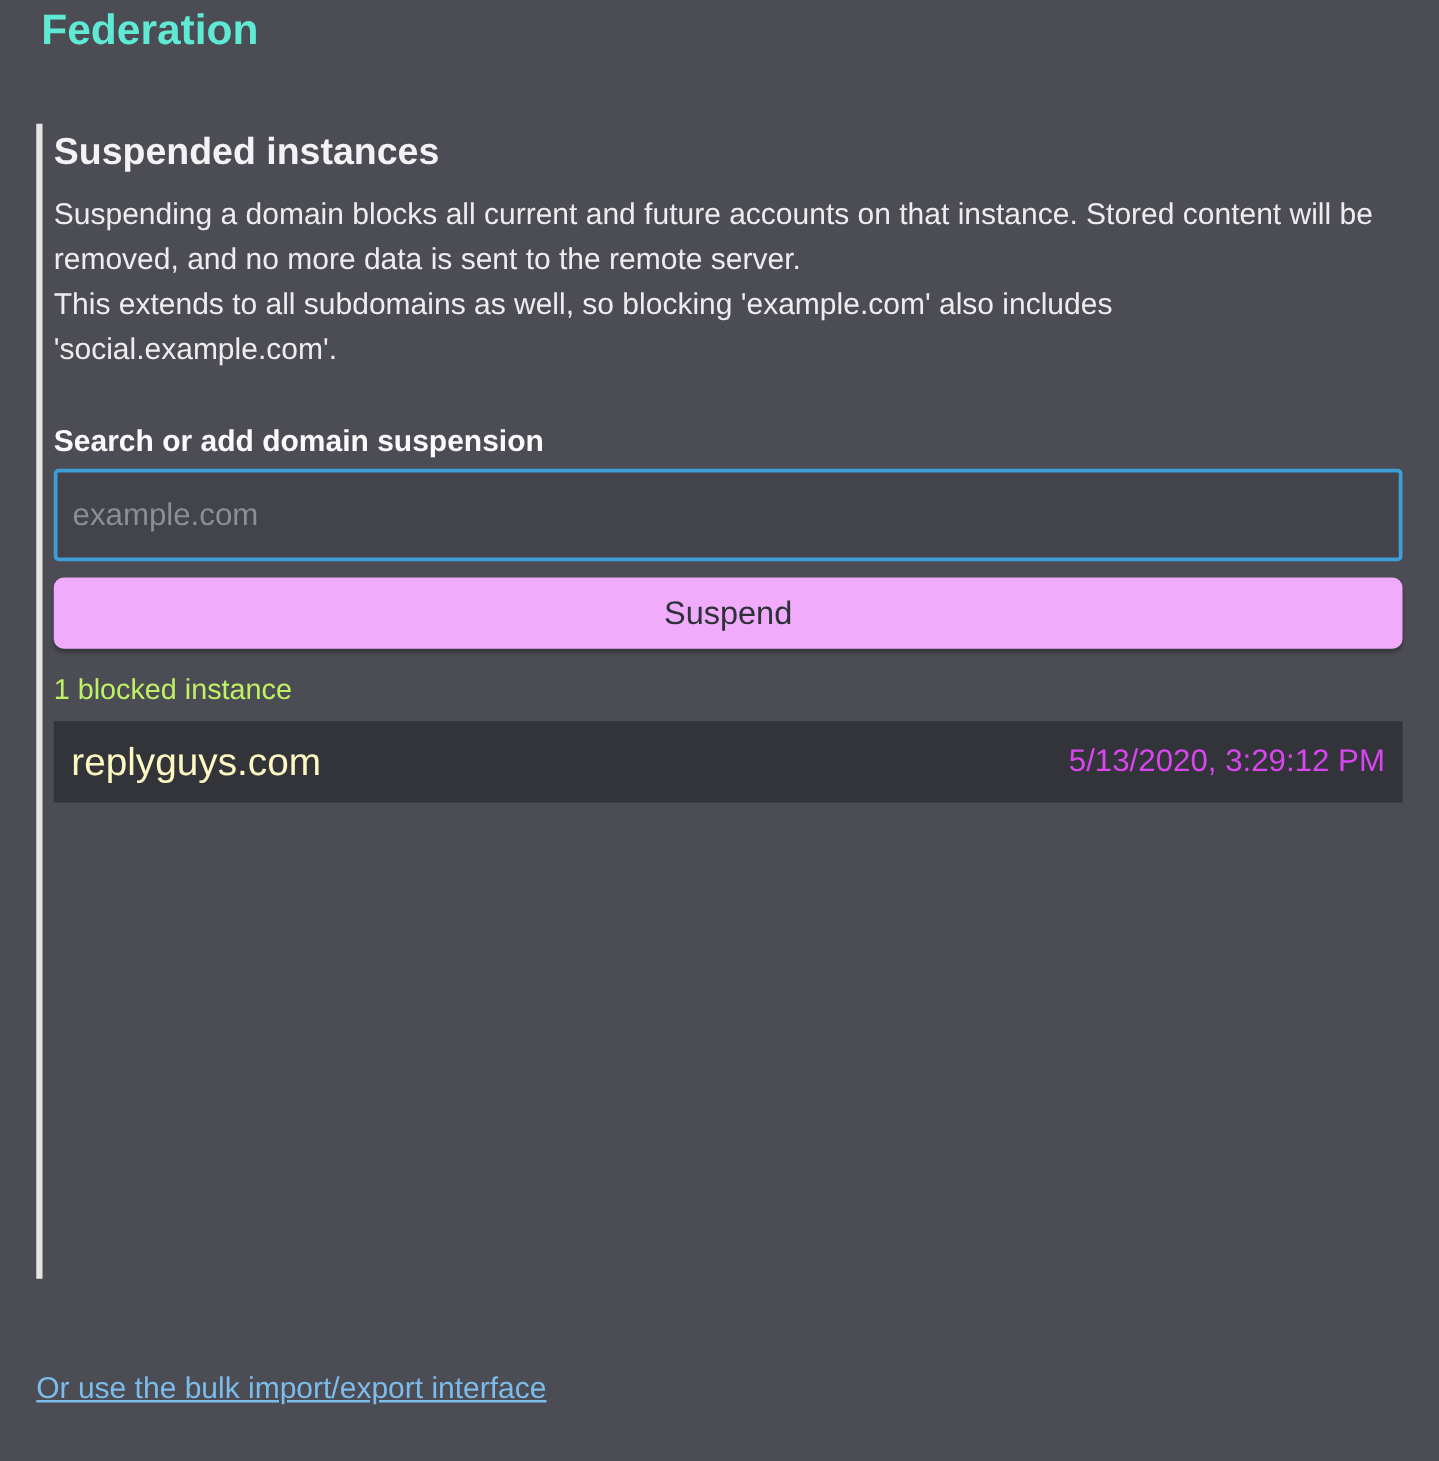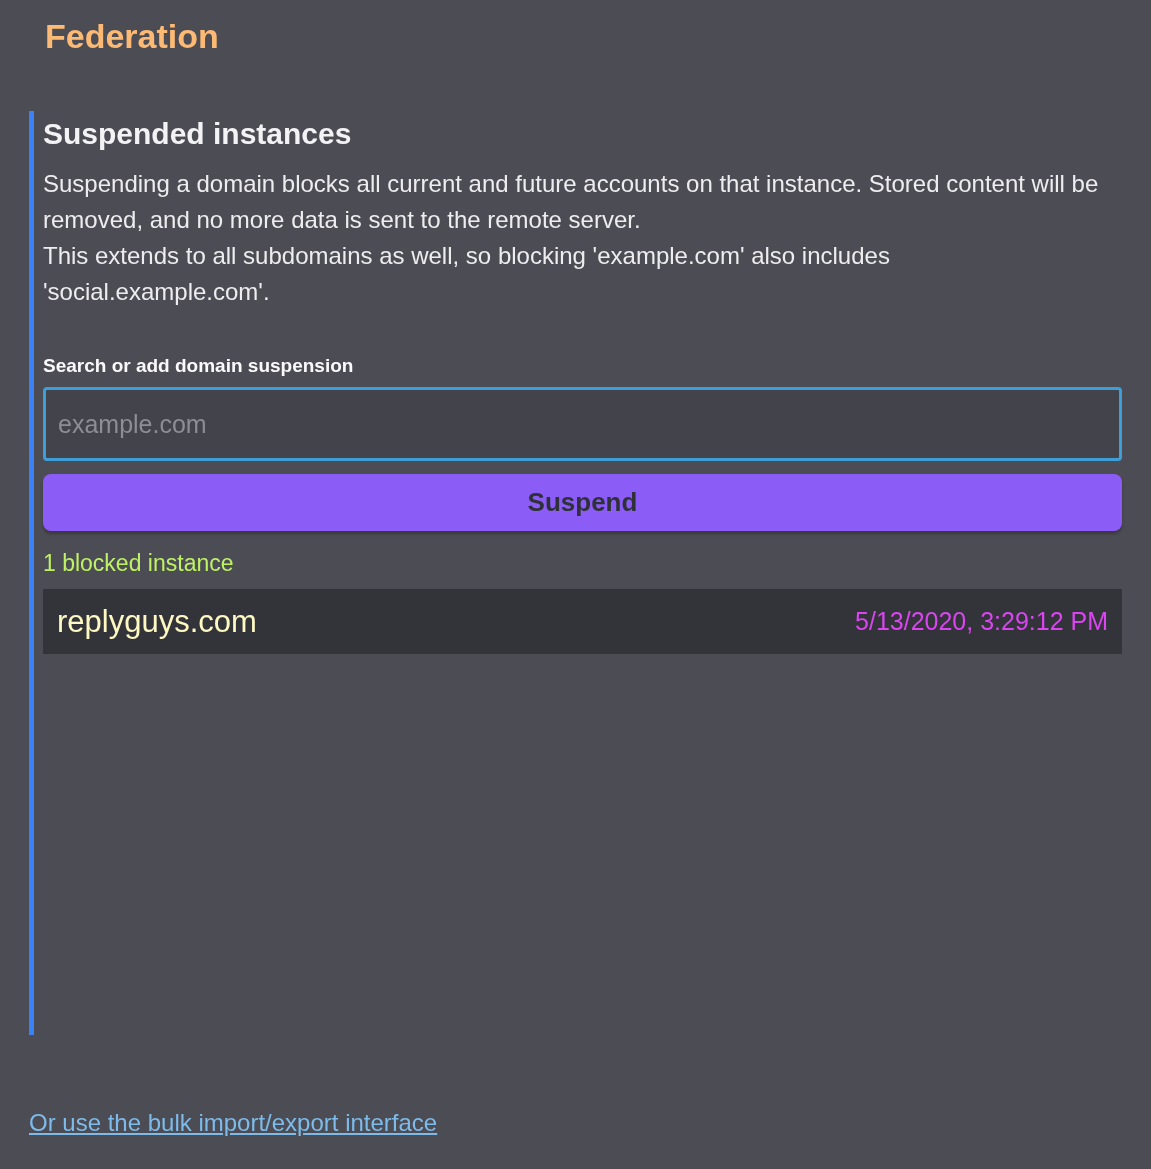--- a/index.html
+++ b/index.html
@@ -9,29 +9,29 @@
     width: 1151px;
     height: 1169px;
     background: #4c4c54;
     font-family: "Liberation Sans", sans-serif;
     overflow: hidden;
   }
   .container {
     padding: 0 29px;
   }
   .page-title {
-    margin: 16px;
+    margin: 4px;
     font-size: 34px;
     line-height: 40px;
     font-weight: bold;
-    color: #fdba74;
+    color: #5eead4;
   }
   .suspended-section {
     margin-top: 55px;
-    border-left: 5px solid #3b82f6;
+    border-left: 5px solid #e5e5e5;
     padding-left: 9px;
     height: 924px;
   }
   .section-heading {
     margin: 0;
     padding-top: 4px;
     font-size: 30px;
     line-height: 38px;
     font-weight: bold;
     color: #f3f3f5;
@@ -42,21 +42,21 @@
   .description p {
     margin: 0;
     font-size: 24px;
     line-height: 36px;
     color: #ededf0;
     max-width: 1062px;
   }
   .search-label {
     display: block;
     margin-top: 42px;
-    font-size: 19px;
+    font-size: 24px;
     line-height: 28px;
     font-weight: bold;
     color: #fafafc;
   }
   .domain-input {
     display: block;
     margin-top: 7px;
     width: 100%;
     height: 74px;
     background: #43434b;
@@ -70,26 +70,26 @@
   }
   .domain-input::placeholder {
     color: #8d8d97;
     opacity: 1;
   }
   .suspend-button {
     display: block;
     margin-top: 13px;
     width: 100%;
     height: 57px;
-    background: #8b5cf6;
+    background: #f0abfc;
     border: none;
     border-radius: 8px;
     font-family: "Liberation Sans", sans-serif;
     font-size: 26px;
-    font-weight: bold;
+    font-weight: normal;
     color: #2e3237;
     cursor: pointer;
     box-shadow: 0 3px 3px rgba(0,0,0,0.25);
   }
   .blocked-count {
     margin-top: 18px;
     font-size: 23px;
     line-height: 28px;
     color: #bef264;
   }

